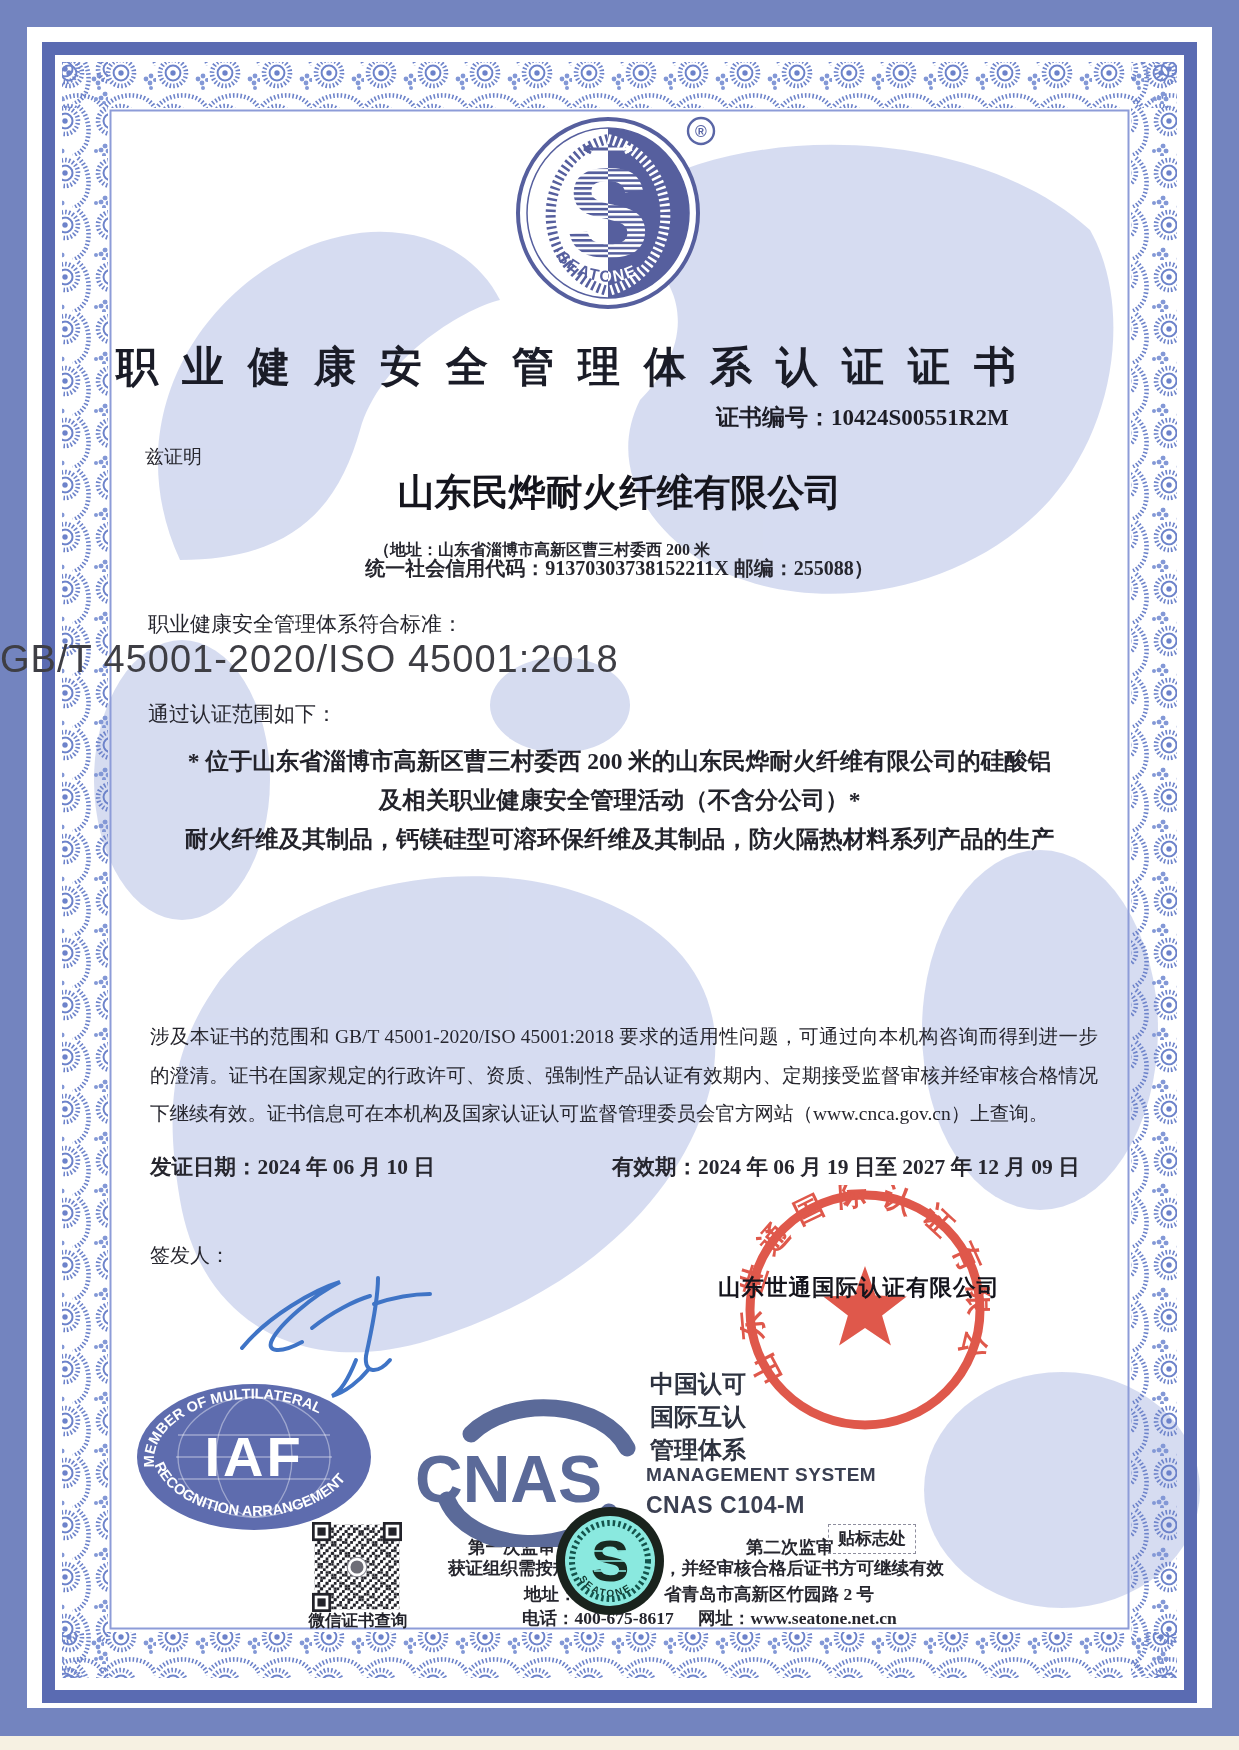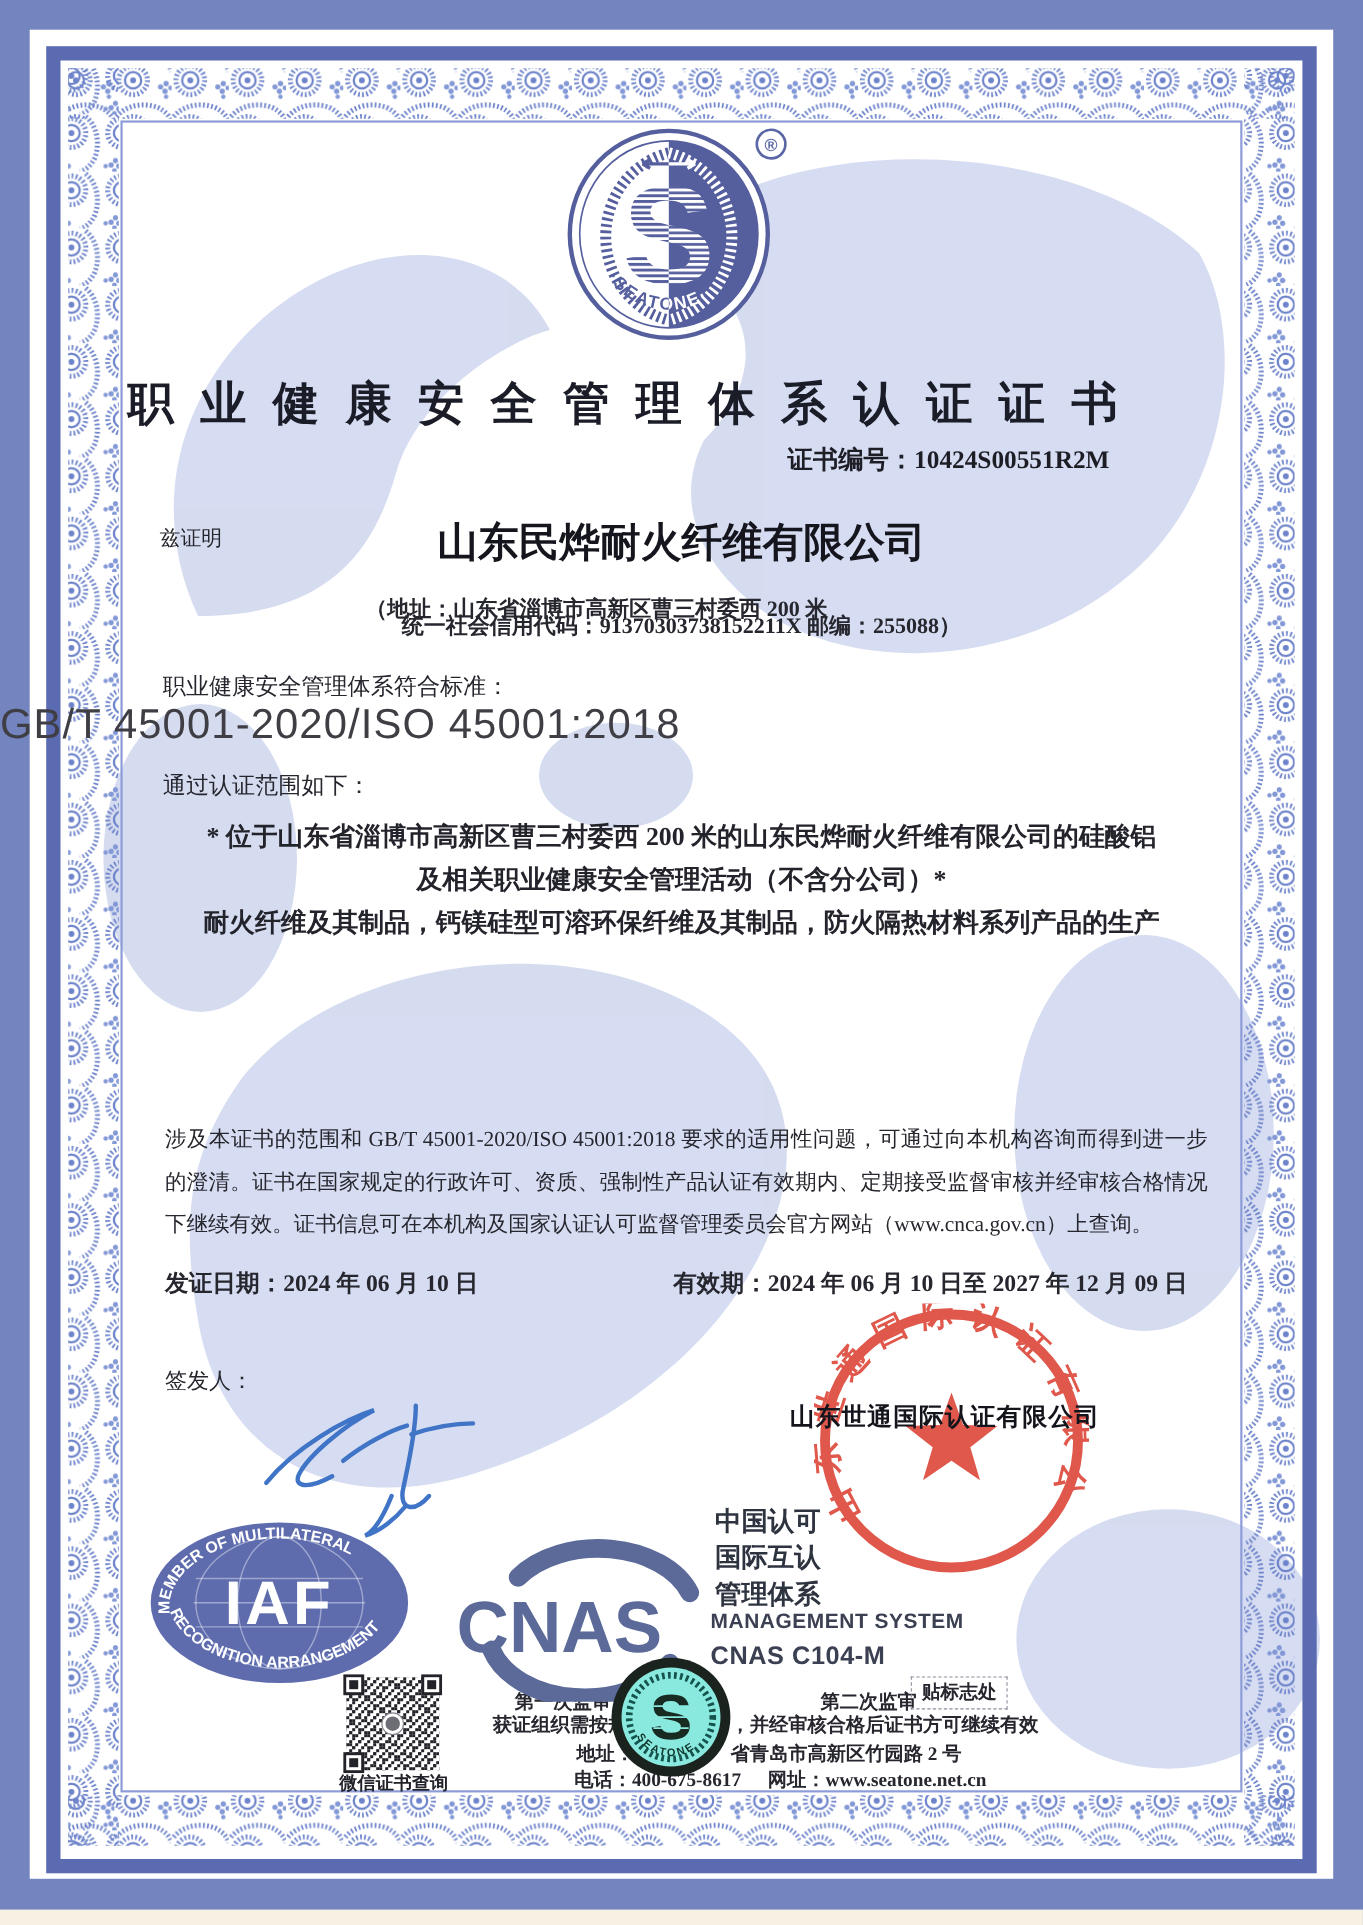--- a/index.html
+++ b/index.html
@@ -3,23 +3,23 @@
 <meta charset="utf-8">
 <style>
   html,body{margin:0;padding:0;background:#7384bf;}
   .cert{position:relative;width:1239px;height:1750px;overflow:hidden;
         font-family:"Liberation Serif","DejaVu Serif",serif;color:#26262e;}
   .abs{position:absolute;}
   .sans{font-family:"Liberation Sans","DejaVu Sans",sans-serif;}
   .title{top:339px;left:110px;width:1020px;text-align:left;font-size:42px;font-weight:600;
          letter-spacing:24px;padding-left:6px;color:#1a1c27;}
   .certno{top:402px;left:716px;font-size:23px;font-weight:700;color:#1d1d26;}
-  .certify{top:444px;left:145px;font-size:19px;margin-top:32px;}
+  .certify{top:444px;left:145px;font-size:19px;}
   .company{top:468px;left:0;width:1239px;text-align:center;font-size:37px;font-weight:700;color:#15151d;}
-  .addr1{top:540px;left:0;width:1084px;text-align:center;font-size:20px;font-weight:600;}
+  .addr1{top:540px;left:0;width:1084px;text-align:center;font-size:16px;font-weight:600;}
   .addr2{top:555px;left:0;width:1239px;text-align:center;font-size:20px;font-weight:600;}
   .stdlabel{top:610px;left:148px;font-size:21px;}
   .standard{top:638px;left:0;width:1239px;font-size:38px;color:#3e3e44;letter-spacing:1px;}
   .scopelabel{top:700px;left:148px;font-size:21px;}
   .scope{top:742px;left:130px;width:979px;text-align:center;font-size:23.5px;font-weight:700;
          line-height:39px;color:#23232b;}
   .disclaimer{top:1018px;left:150px;width:948px;font-size:19.5px;line-height:38.6px;
               text-align:justify;color:#26262e;}
   .issue{top:1152px;left:150px;font-size:21.5px;font-weight:600;}
   .valid{top:1152px;left:612px;font-size:21.5px;font-weight:600;}
@@ -170,21 +170,21 @@
     <div>及相关职业健康安全管理活动（不含分公司）*</div>
     <div>耐火纤维及其制品，钙镁硅型可溶环保纤维及其制品，防火隔热材料系列产品的生产</div>
   </div>
 
   <div class="abs disclaimer">涉及本证书的范围和 GB/T 45001-2020/ISO 45001:2018 要求的适用性问题，可通过向本机构咨询而得到进一步的澄清。证书在国家规定的行政许可、资质、强制性产品认证有效期内、定期接受监督审核并经审核合格情况下继续有效。证书信息可在本机构及国家认证认可监督管理委员会官方网站（www.cnca.gov.cn）上查询。</div>
 
   <div class="abs issue">
     <span>发证日期：</span><span>2024 年 06 月 10 日</span>
   </div>
   <div class="abs valid">
-    <span>有效期：</span><span>2024 年 06 月 10 日至 2027 年 12 月 09 日</span>
+    <span>有效期：</span><span>2024 年 06 月 19 日至 2027 年 12 月 09 日</span>
   </div>
 
   <div class="abs signer">签发人：</div>
 
   <svg class="sv" style="left:228px;top:1252px;z-index:3" width="220" height="150" viewBox="0 0 220 150">
     <g fill="none" stroke="#3f74c6" stroke-width="4" stroke-linecap="round">
       <path d="M14,96 C40,64 86,38 112,30 C84,44 52,72 44,88 C38,100 52,102 74,90"></path>
       <path d="M84,76 C104,60 128,48 142,44"></path>
       <path d="M150,26 C150,52 142,84 138,104 C136,122 150,122 162,108"></path>
       <path d="M128,108 C120,128 112,140 104,144 C118,140 132,128 140,118"></path>

